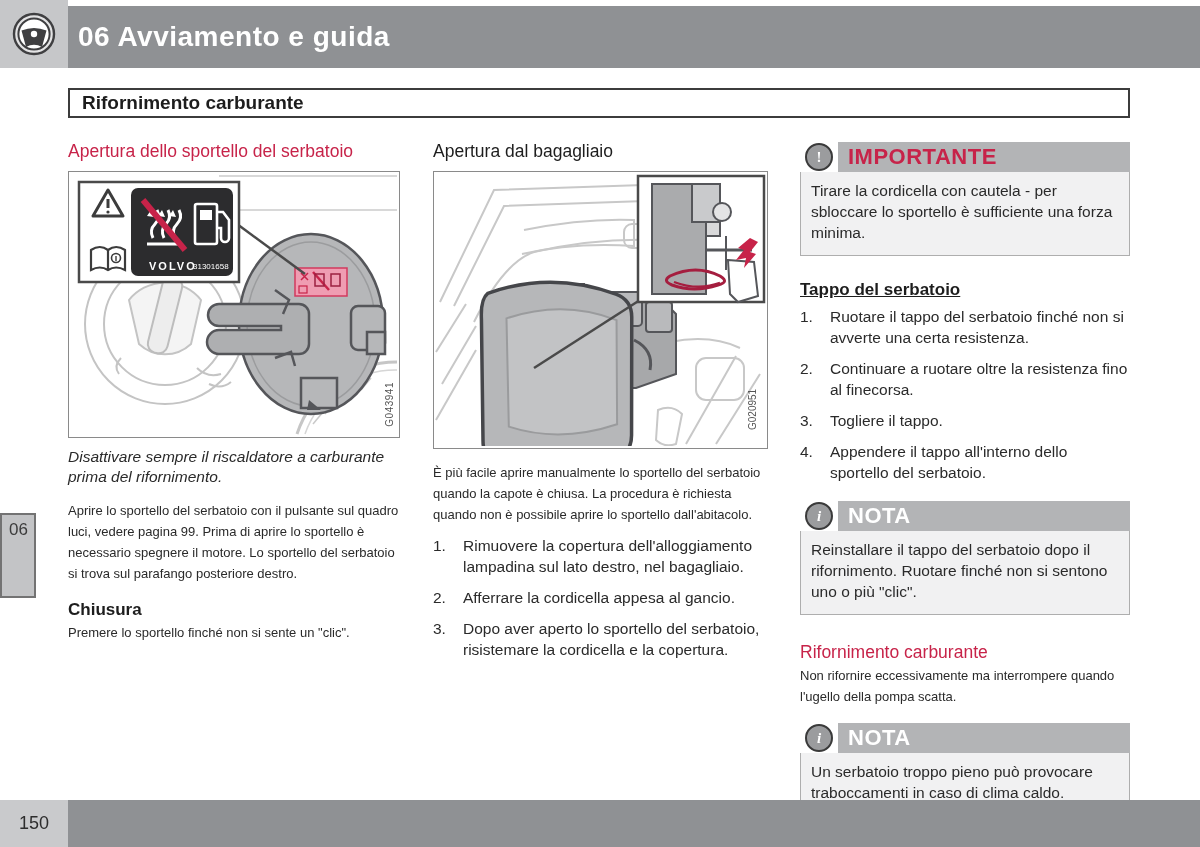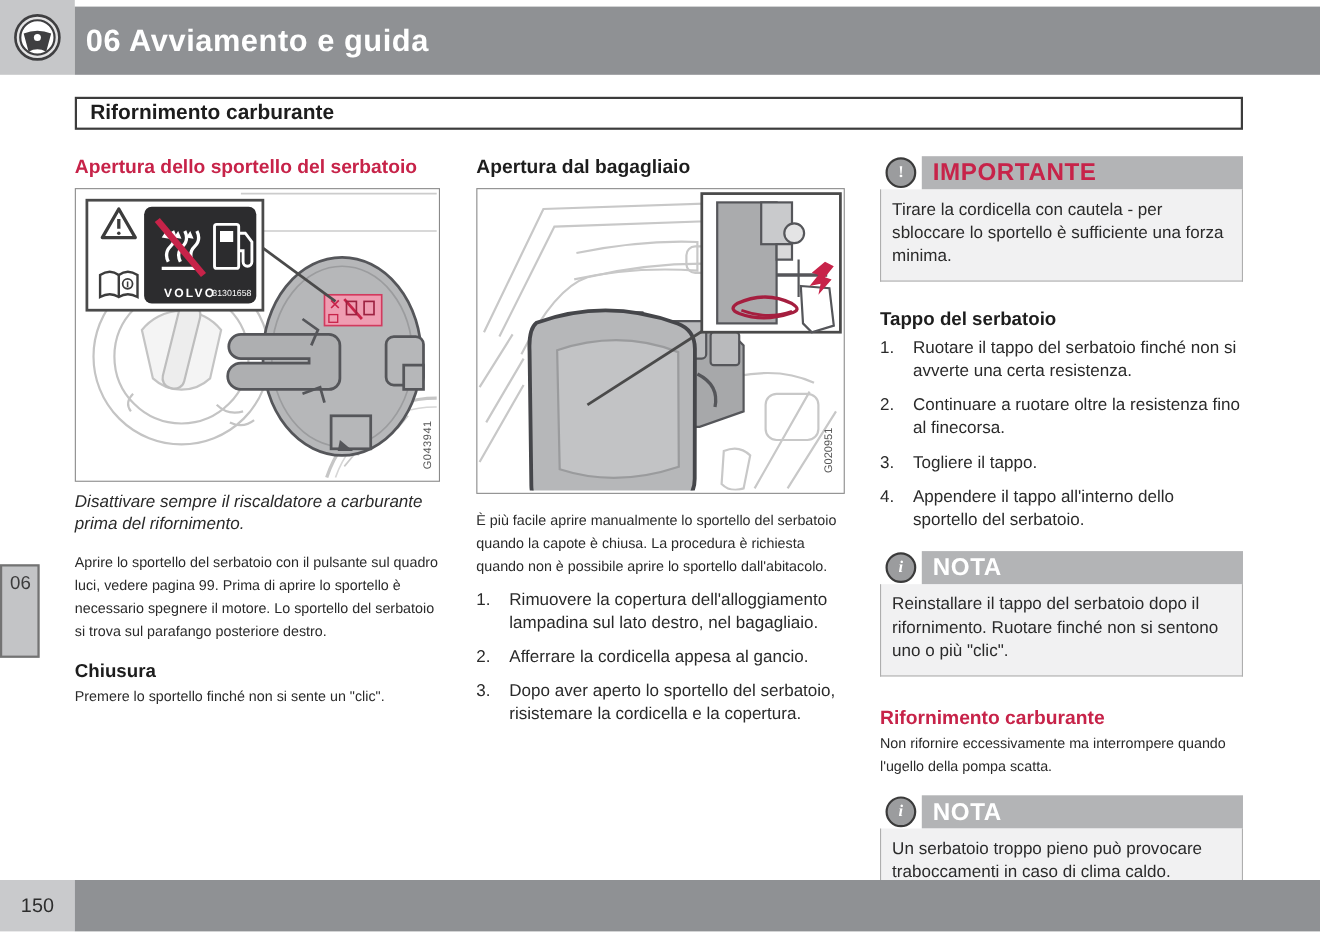--- a/index.html
+++ b/index.html
@@ -29,21 +29,21 @@
     border:2px solid #737373;box-sizing:border-box;font-size:17px;color:#3c3c3c;
     text-align:right;padding:5px 6px 0 0;}
   .footer-light{position:absolute;left:0;top:800px;width:68px;height:47px;background:#c9cacc;
     display:flex;align-items:center;justify-content:center;font-size:18px;color:#2d2d2d;}
   .footer-dark{position:absolute;left:68px;top:800px;width:1132px;height:47px;background:var(--bar-gray);}
   
   .col{position:absolute;top:140px;}
   .col1{left:68px;width:332px;}
   .col2{left:433px;width:335px;}
   .col3{left:800px;width:330px;}
-  h2{margin:0 0 9px 0;font-size:17.5px;line-height:22px;font-weight:bold;}
+  h2{margin:0 0 9px 0;font-size:17.5px;line-height:22px;font-weight:normal;}
   h2.red{color:var(--accent-red);}
   h2.blk{color:#1d1d1d;}
   h3{margin:16px 0 0 0;font-size:17px;font-weight:bold;color:#1d1d1d;}
   figure{margin:0;border:1px solid #8a8a8a;background:#fff;position:relative;}
   .caption{font-style:italic;font-size:15.5px;line-height:20px;margin-top:9px;}
   p.body{font-size:13px;line-height:21px;margin:13px 0 0 0;}
   p.tight{margin-top:2px;}
   .oli{display:flex;margin-top:10px;font-size:15.5px;line-height:21px;}
   .oli .num{width:30px;flex:none;}
   .oli .txt{flex:1;}
@@ -247,21 +247,21 @@
     <div class="notebox" style="margin-top:2px;">
       <div class="nb-head">
         <div class="nb-icon">
           <span class="circ">!</span>
         </div>
         <div class="nb-title red">IMPORTANTE</div>
       </div>
       <div class="nb-body">Tirare la cordicella con cautela - per sbloccare lo sportello è sufficiente una forza minima.</div>
     </div>
 
-    <h3 style="margin-top:24px;">Tappo del serbatoio</h3>
+    <h3 style="margin-top:24px;text-decoration:underline;">Tappo del serbatoio</h3>
 
     <div class="oli" style="margin-top:6px;">
       <span class="num">1.</span>
       <span class="txt">Ruotare il tappo del serbatoio finché non si avverte una certa resistenza.</span>
     </div>
     <div class="oli">
       <span class="num">2.</span>
       <span class="txt">Continuare a ruotare oltre la resistenza fino al finecorsa.</span>
     </div>
     <div class="oli">

